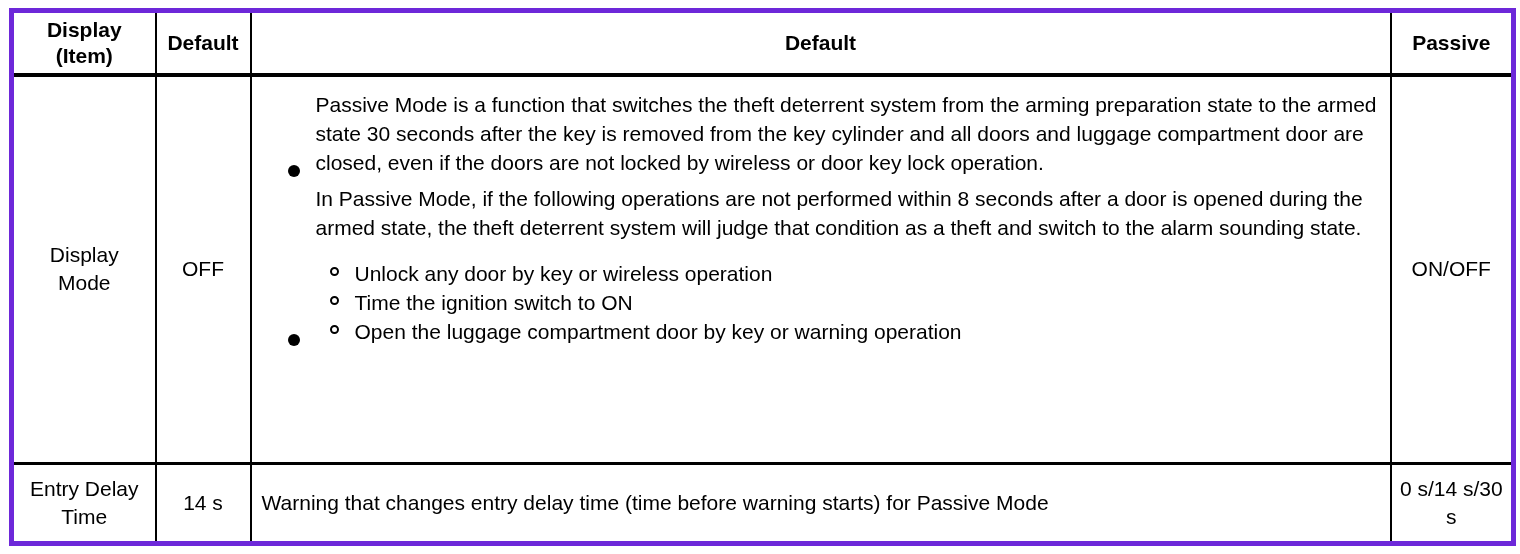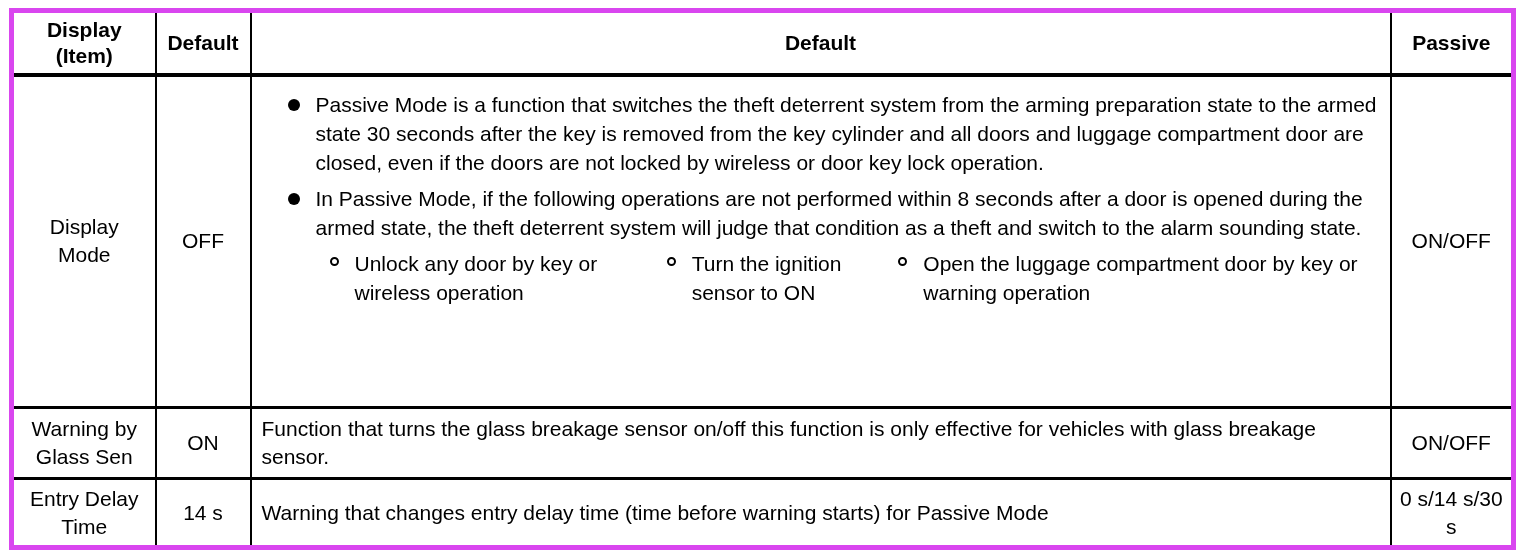--- a/index.html
+++ b/index.html
@@ -14,21 +14,21 @@
   .page {
     padding: 8px 9px;
     width: 1520px;
     height: 554px;
   }
   table.settings-table {
     border-collapse: collapse;
     width: 1502px;
     height: 538px;
     table-layout: fixed;
-    border: 5px solid #d946ef;
+    border: 5px solid #6d28d9;
   }
   col.c-display { width: 144px; }
   col.c-default { width: 95px; }
   col.c-contents { width: 1140px; }
   col.c-setting { width: 123px; }
 
   th, td {
     border: 2px solid #000000;
     font-size: 21px;
     vertical-align: middle;
@@ -55,31 +55,31 @@
     padding: 6px 10px 6px 10px;
     line-height: 28px;
   }
   tr.row-passive { height: 333px; }
   tr.row-glass   { height: 67px; }
   tr.row-entry   { height: 69px; margin-top: 8px; }
 
   tr.row-passive td.contents-cell { vertical-align: top; padding-top: 13px; }
 
   .bullet-list { display: flex; flex-direction: column; gap: 7px; padding-left: 26px; }
-  .bullet-item { display: flex; align-items: flex-start; }
+  .bullet-item { display: flex; align-items: flex-end; }
   .bullet-dot {
     flex: 0 0 auto;
     width: 12px; height: 12px;
     background: #000000;
     border-radius: 50%;
     margin: 9px 16px 0 0;
   }
   .bullet-text { line-height: 29px; }
 
-  .sub-list { display: flex; flex-direction: row; gap: 0; margin-top: 7px; padding-left: 14px; }
+  .sub-list { display: flex; flex-direction: column; gap: 0; margin-top: 17px; padding-left: 14px; }
   .sub-item { display: flex; align-items: flex-start; }
   .sub-circle {
     flex: 0 0 auto;
     width: 9px; height: 9px;
     border: 2.5px solid #000000;
     border-radius: 50%;
     margin: 8px 16px 0 0;
   }
   .sub-text { line-height: 29px; }
 </style>
@@ -118,38 +118,31 @@
               <span class="bullet-dot"></span>
               <div>
                 <span class="bullet-text">In Passive Mode, if the following operations are not performed within 8 seconds after a door is opened during the armed state, the theft deterrent system will judge that condition as a theft and switch to the alarm sounding state.</span>
                 <div class="sub-list">
                   <div class="sub-item">
                     <span class="sub-circle"></span>
                     <span class="sub-text">Unlock any door by key or wireless operation</span>
                   </div>
                   <div class="sub-item">
                     <span class="sub-circle"></span>
-                    <span class="sub-text">Turn the ignition sensor to ON</span>
+                    <span class="sub-text">Time the ignition switch to ON</span>
                   </div>
                   <div class="sub-item">
                     <span class="sub-circle"></span>
                     <span class="sub-text">Open the luggage compartment door by key or warning operation</span>
                   </div>
                 </div>
               </div>
             </div>
           </div>
         </td>
-        <td class="cell-center">ON/OFF</td>
-      </tr>
-      <tr class="row-glass">
-        <td class="cell-center prelines">Warning by
-Glass Sen</td>
-        <td class="cell-center">ON</td>
-        <td class="contents-cell">Function that turns the glass breakage sensor on/off this function is only effective for vehicles with glass breakage sensor.</td>
         <td class="cell-center">ON/OFF</td>
       </tr>
       <tr class="row-entry">
         <td class="cell-center prelines">Entry Delay
 Time</td>
         <td class="cell-center">14 s</td>
         <td class="contents-cell">Warning that changes entry delay time (time before warning starts) for Passive Mode</td>
         <td class="cell-center">0 s/14 s/30 s</td>
       </tr>
     </tbody>

